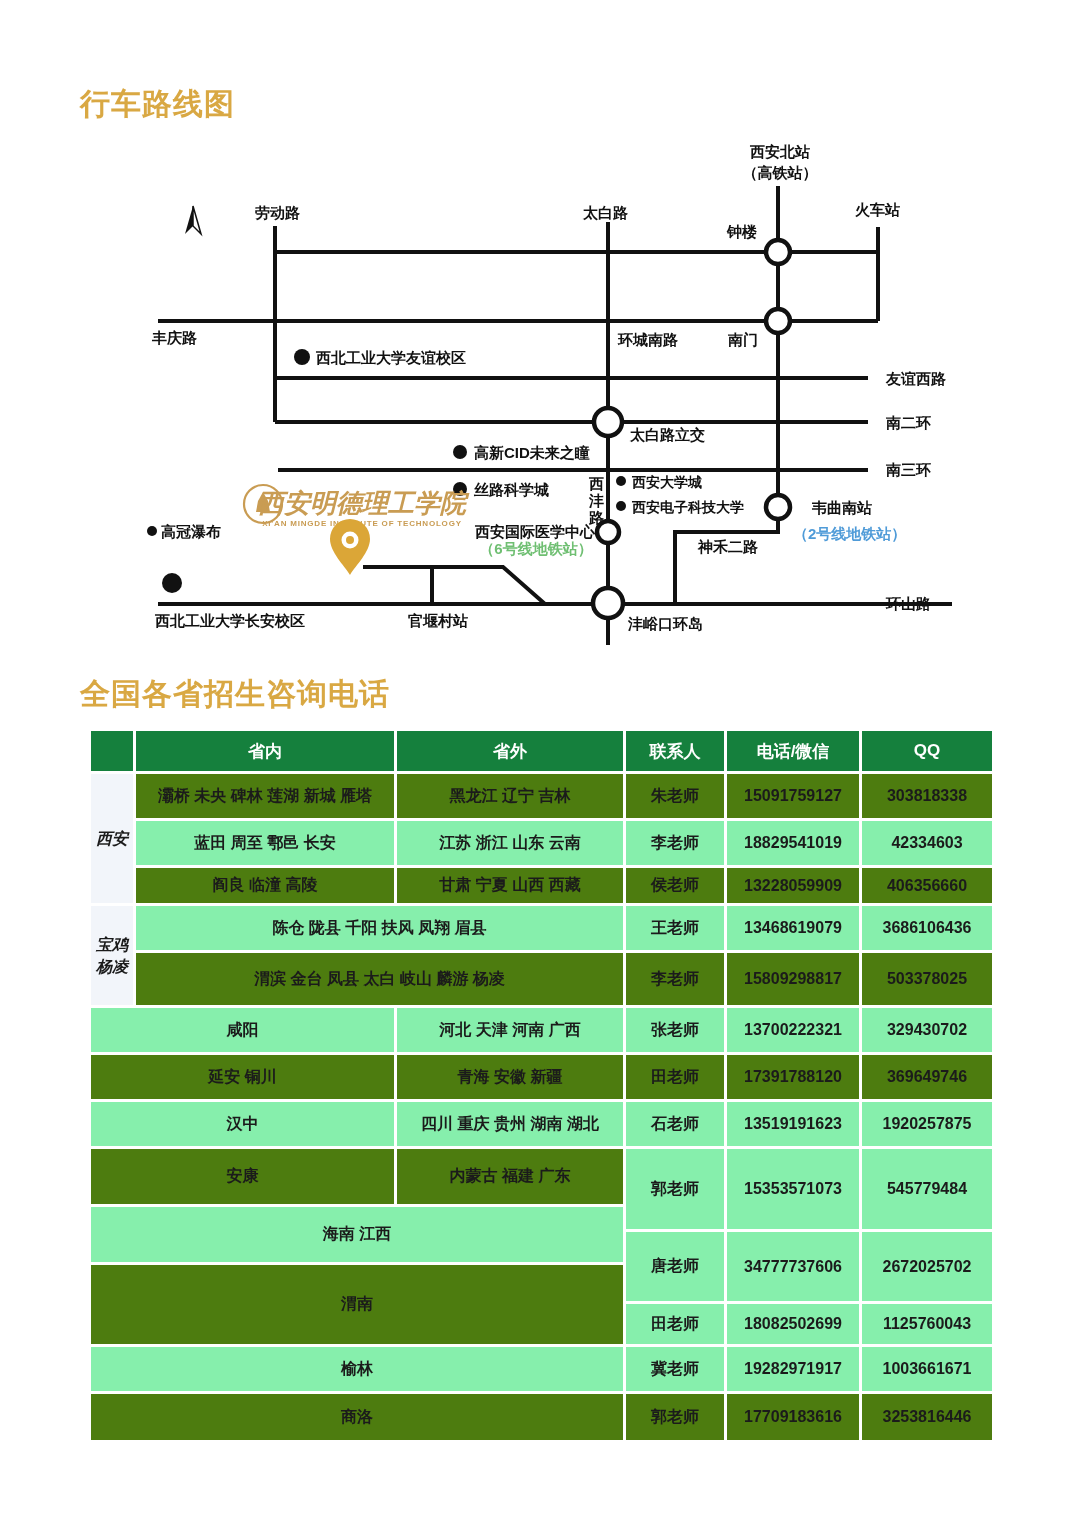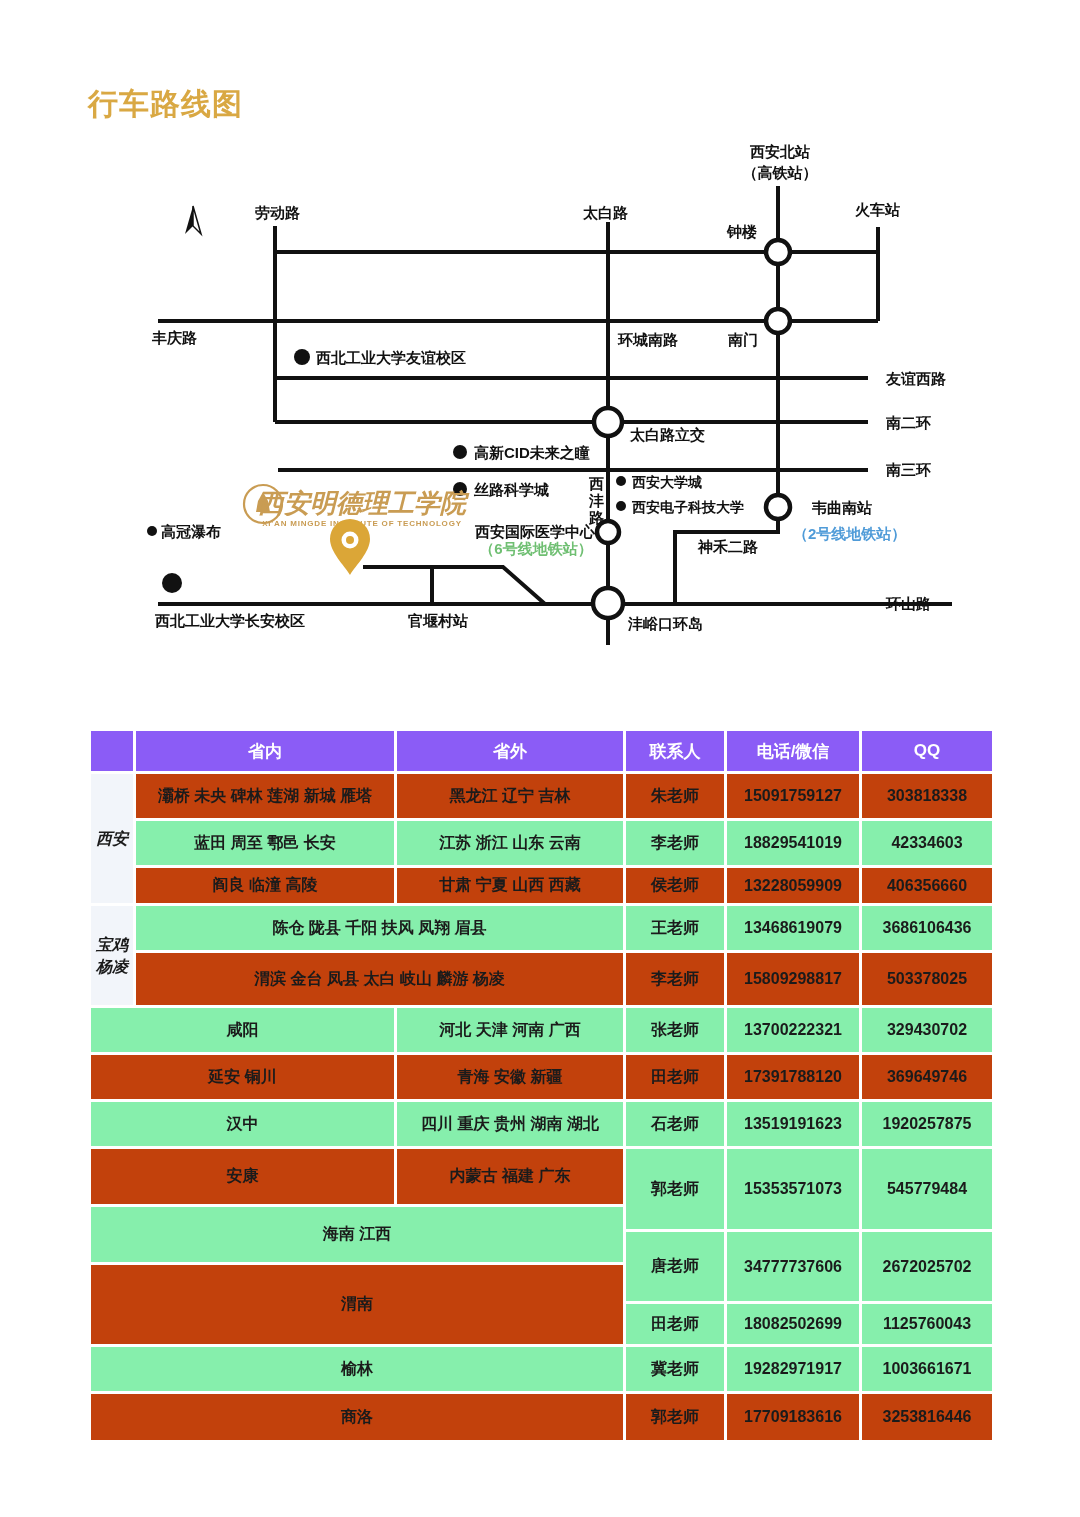--- a/index.html
+++ b/index.html
@@ -1,43 +1,43 @@
 <!DOCTYPE html>
 <html><head>
 <meta charset="utf-8">
 <style>
   html,body{margin:0;padding:0;background:#ffffff;}
   #page{position:relative;width:1080px;height:1517px;background:#ffffff;overflow:hidden;
         font-family:"Liberation Sans", sans-serif;}
-  .section-title{position:absolute;left:88px;margin:0;font-size:30px;font-weight:700;
+  .section-title{position:absolute;left:80px;margin:0;font-size:30px;font-weight:700;
         color:#D9A843;letter-spacing:1px;font-family:"Liberation Sans", sans-serif;}
   #map-title{top:84px;}
   #table-title{top:674px;}
 
   
   #map-svg{position:absolute;left:0;top:140px;}
   .road{stroke:#111;stroke-width:4;fill:none;}
   .node{fill:#fff;stroke:#111;stroke-width:4.5;}
   .poi{fill:#111;}
   .mlabel{font:700 15px "Liberation Sans", sans-serif;fill:#111;}
   .mlabel-sm{font:700 14px "Liberation Sans", sans-serif;fill:#111;}
   .blue{fill:#4F9BD8;}
   .green{fill:#6FBF72;}
   .logo-cn{font:italic 700 26px "Liberation Serif", serif;fill:#C99C53;}
   .logo-en{font:700 8px "Liberation Sans", sans-serif;fill:#C99C53;letter-spacing:.8px;}
 
   
   #phone-table{position:absolute;left:88px;top:728px;width:907px;
         border-collapse:separate;border-spacing:3px;table-layout:fixed;
         font-family:"Liberation Sans", sans-serif;}
-  #phone-table th{background:#8b5cf6;color:#ffffff;font-size:17px;font-weight:700;
+  #phone-table th{background:#15803d;color:#ffffff;font-size:17px;font-weight:700;
         text-align:center;padding:3px;}
   #phone-table td{text-align:center;vertical-align:middle;color:#1b1b1b;
         font-size:16px;font-weight:600;padding:0;overflow:hidden;}
-  td.dark{background:#c2410c;}
+  td.dark{background:#4d7c0f;}
   td.light{background:#86efac;}
   td.region{background:#F2F5FA;white-space:pre-line;line-height:1.35;font-style:italic;}
 </style>
 </head>
 <body>
 
 <div id="page">
 
   <h1 id="map-title" class="section-title">行车路线图</h1>
 
@@ -119,20 +119,21 @@
       <text class="logo-en" x="362" y="526" text-anchor="middle">XI'AN MINGDE INSTITUTE OF TECHNOLOGY</text>
     </g>
 
     <g>
       <path d="M350 575 C344 565 330 552 330 539 A20 20 0 1 1 370 539 C370 552 356 565 350 575 Z" fill="#DBA637"></path>
       <circle cx="350" cy="540" r="8.5" fill="#ffffff"></circle>
       <circle cx="350" cy="540" r="4" fill="#DBA637"></circle>
     </g>
   </svg>
 
+  <h1 id="table-title" class="section-title">全国各省招生咨询电话</h1>
 
   <table id="phone-table">
     <colgroup>
       <col style="width:42px">
         <col style="width:258px">
         <col style="width:226px">
       <col style="width:98px">
         <col style="width:132px">
         <col style="width:130px">
     </colgroup>

